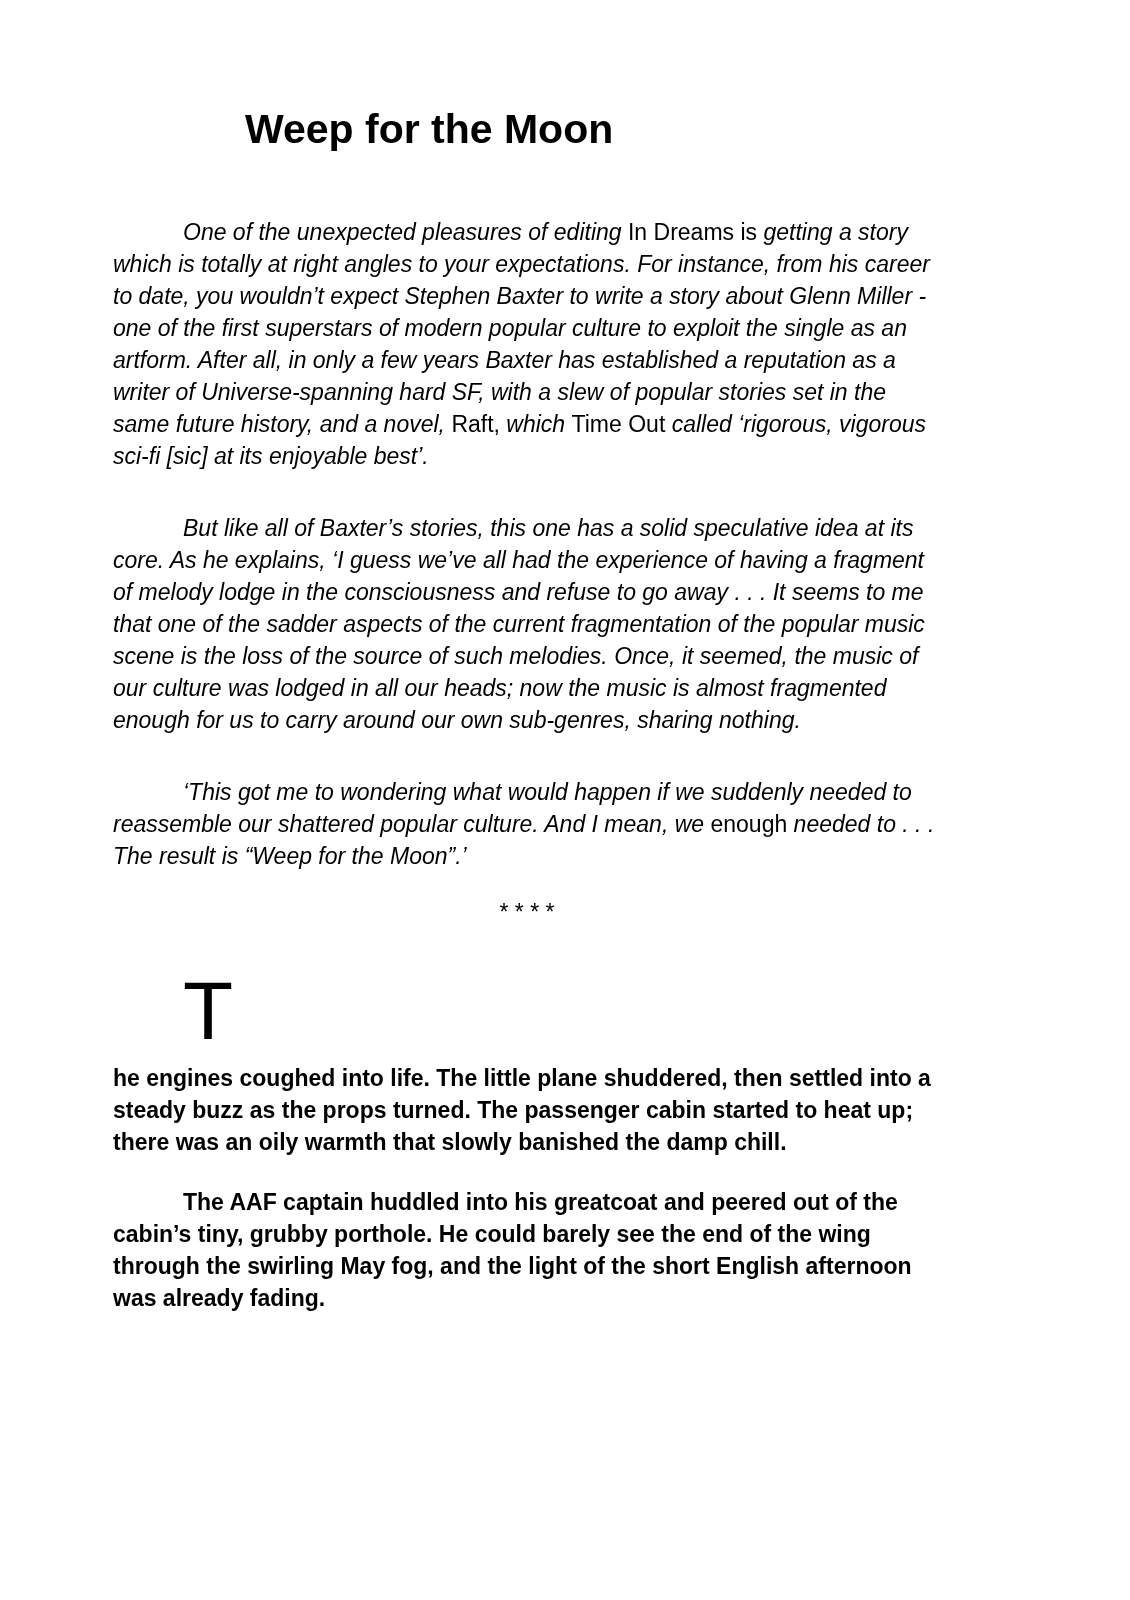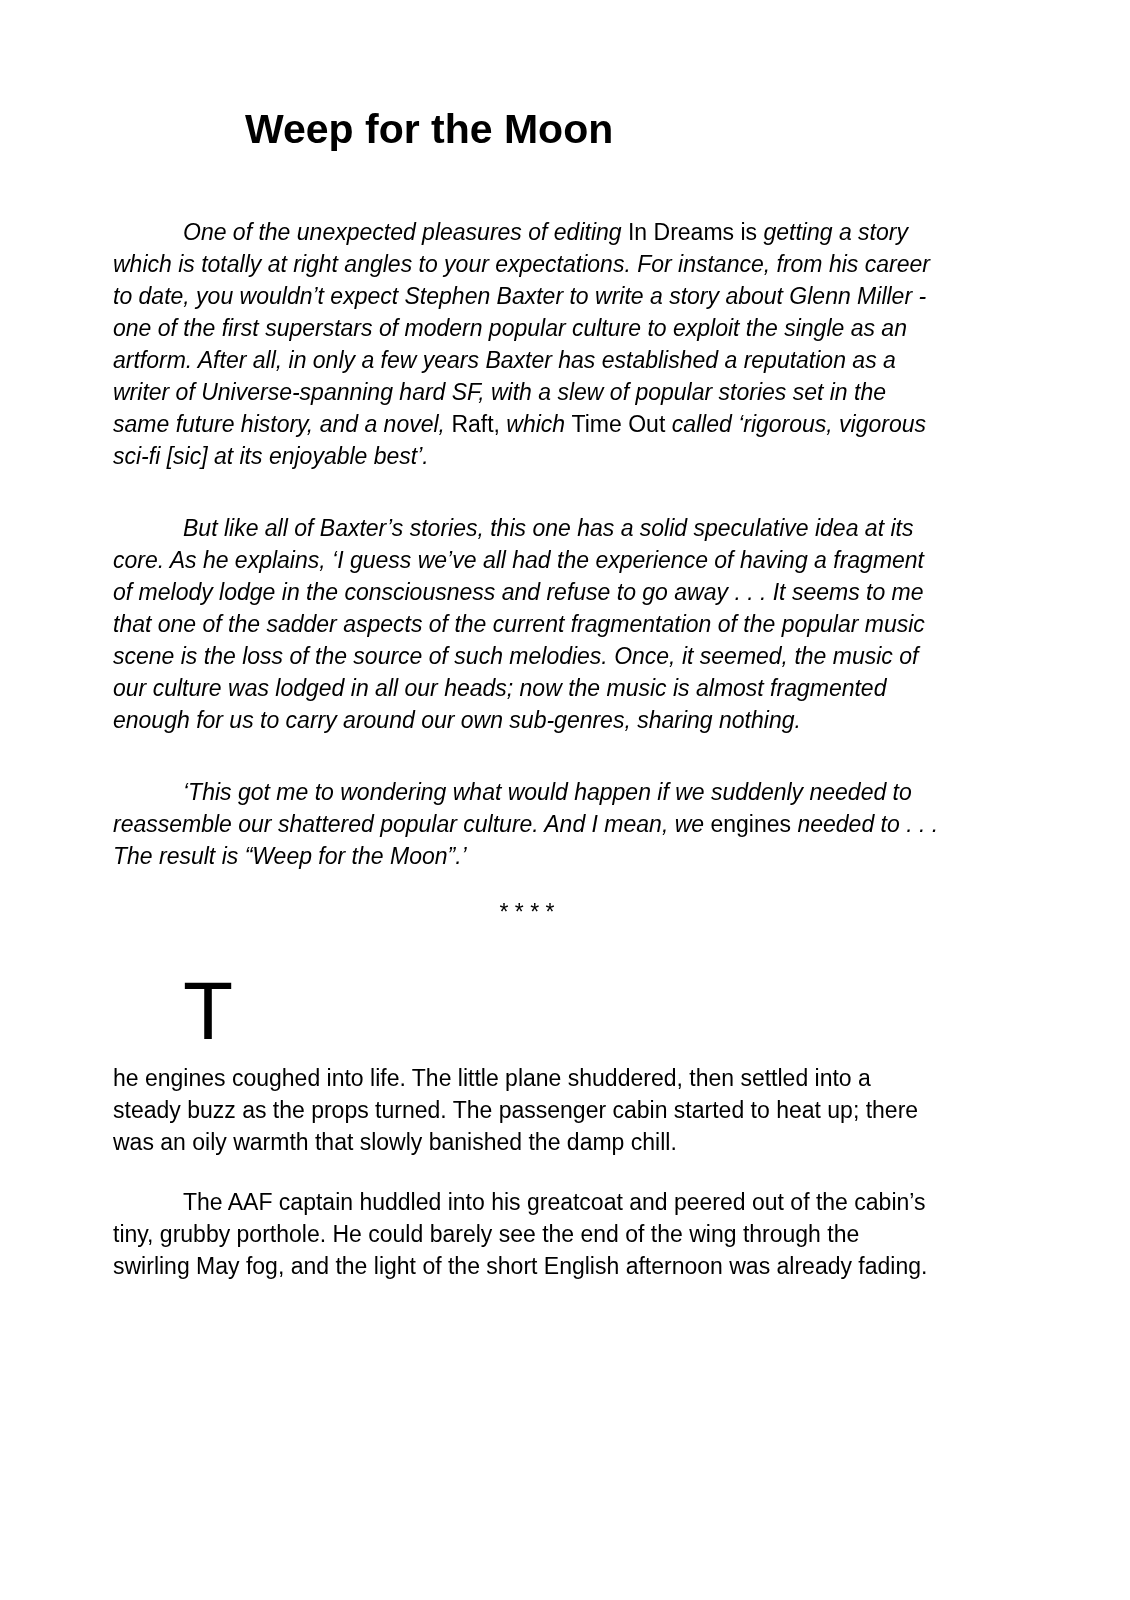--- a/index.html
+++ b/index.html
@@ -49,38 +49,38 @@
     margin: 42px 0 0 70px;
     font-size: 82px;
     line-height: 82px;
     font-weight: normal;
   }
 
   .story {
     font-size: 23px;
     line-height: 32px;
   }
-  .story p { margin: 0 0 28px 0; }
+  .story p { margin: 0 0 28px 0; font-weight: bold; }
   .story p.first { margin-top: 10px; }
   .story p.indent { text-indent: 70px; }
 </style>
 </head>
 <body>
 
 <div class="page">
   <div class="content">
 
     <div class="title-block">
       <div class="title">Weep for the Moon</div>
     </div>
 
     <div class="intro">
       <p><em>One of the unexpected pleasures of editing </em><span>In Dreams is </span><em>getting a story which is totally at right angles to your expectations. For instance, from his career to date, you wouldn’t expect Stephen Baxter to write a story about Glenn Miller - one of the first superstars of modern popular culture to exploit the single as an artform. After all, in only a few years Baxter has established a reputation as a writer of Universe-spanning hard SF, with a slew of popular stories set in the same future history, and a novel, </em><span>Raft,</span><em> which </em><span>Time Out</span><em> called ‘rigorous, vigorous sci-fi [sic] at its enjoyable best’.</em></p>
       <p><em>But like all of Baxter’s stories, this one has a solid speculative idea at its core. As he explains, ‘I guess we’ve all had the experience of having a fragment of melody lodge in the consciousness and refuse to go away . . . It seems to me that one of the sadder aspects of the current fragmentation of the popular music scene is the loss of the source of such melodies. Once, it seemed, the music of our culture was lodged in all our heads; now the music is almost fragmented enough for us to carry around our own sub-genres, sharing nothing.</em></p>
-      <p><em>‘This got me to wondering what would happen if we suddenly needed to reassemble our shattered popular culture. And I mean, we </em><span>engines</span><em> needed to . . . The result is “Weep for the Moon”.’</em></p>
+      <p><em>‘This got me to wondering what would happen if we suddenly needed to reassemble our shattered popular culture. And I mean, we </em><span>enough</span><em> needed to . . . The result is “Weep for the Moon”.’</em></p>
     </div>
 
     <div class="separator">* * * *</div>
 
     <div class="dropcap-line">T</div>
 
     <div class="story">
       <p class="first">he engines coughed into life. The little plane shuddered, then settled into a steady buzz as the props turned. The passenger cabin started to heat up; there was an oily warmth that slowly banished the damp chill.</p>
       <p class="indent">The AAF captain huddled into his greatcoat and peered out of the cabin’s tiny, grubby porthole. He could barely see the end of the wing through the swirling May fog, and the light of the short English afternoon was already fading.</p>
     </div>

